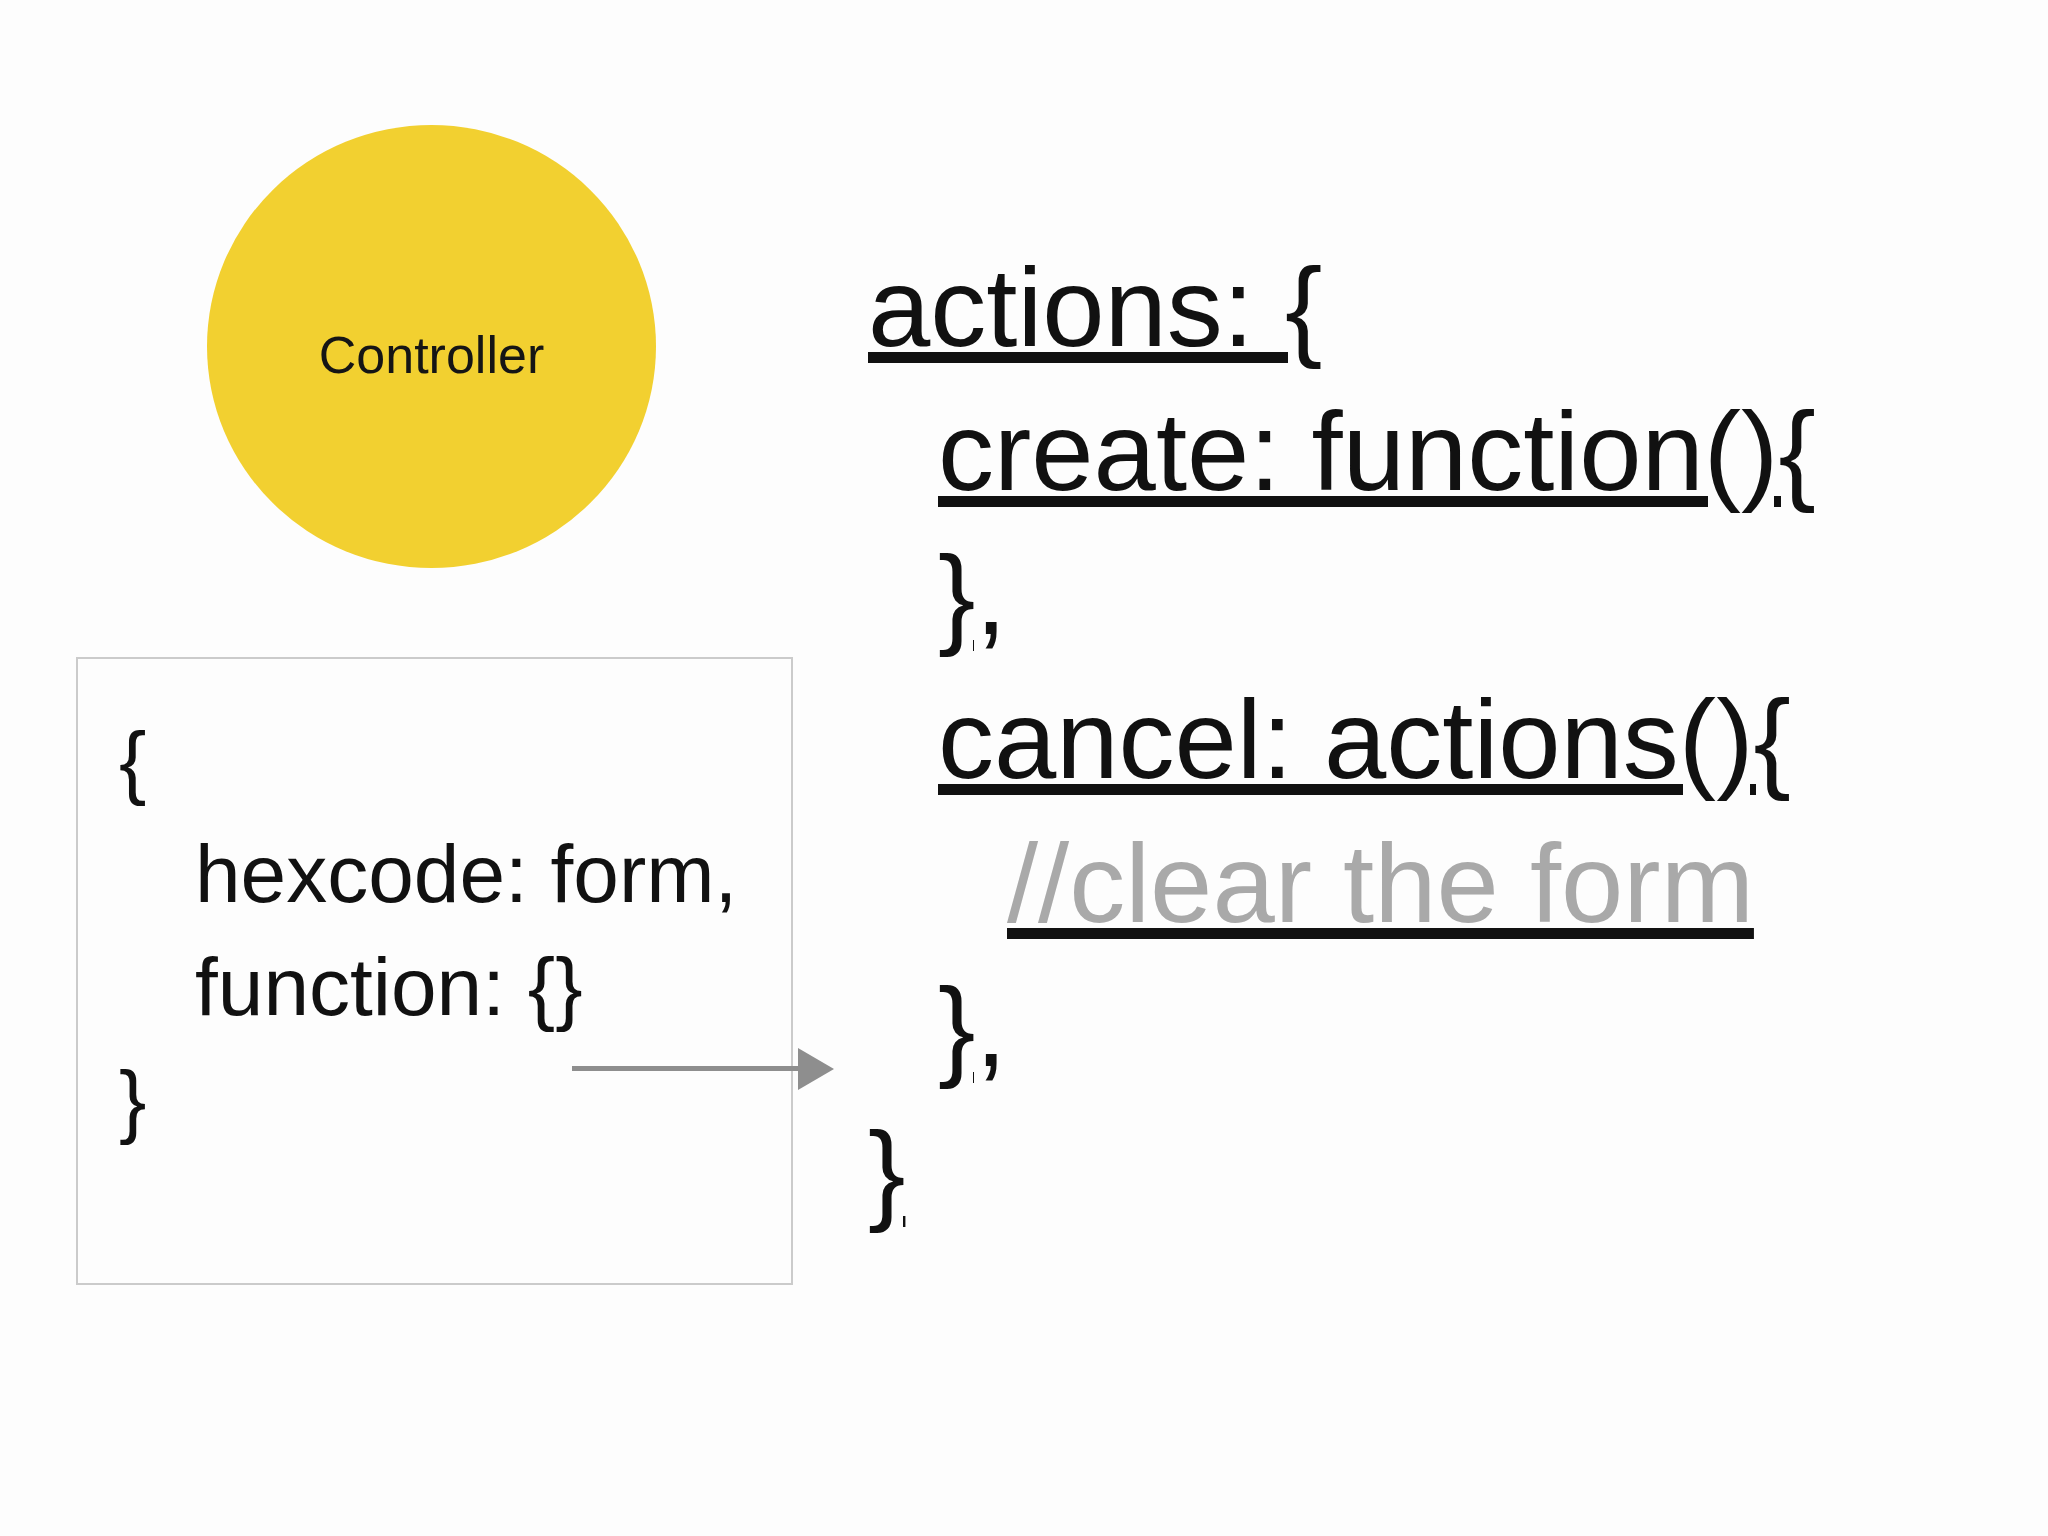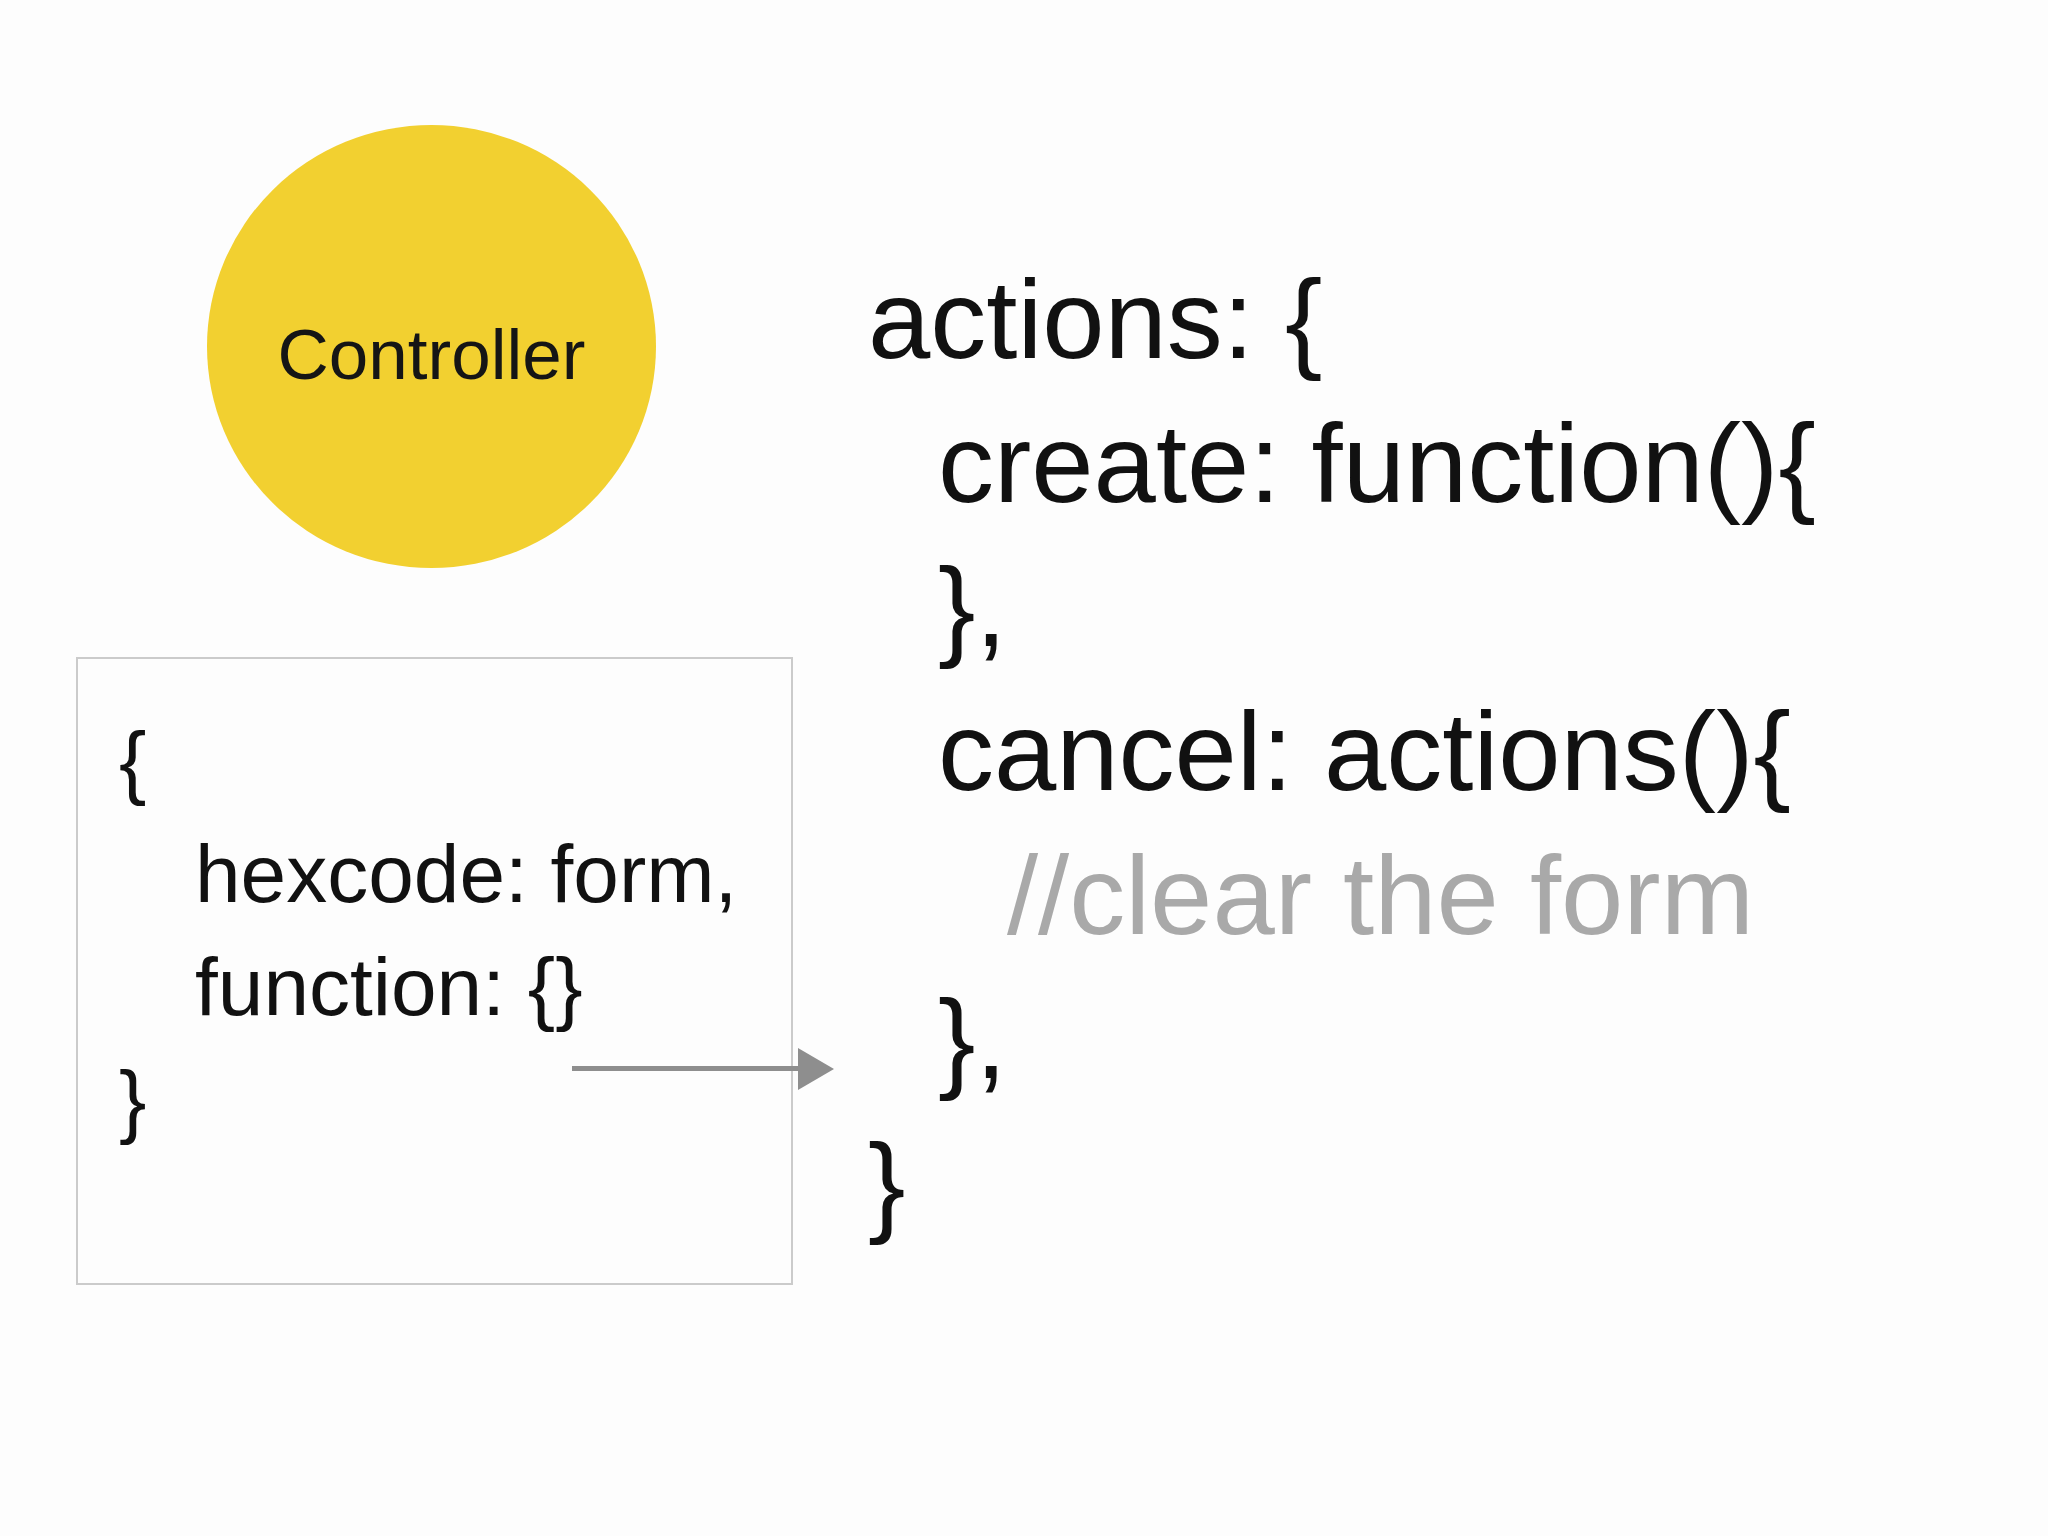--- a/index.html
+++ b/index.html
@@ -23,21 +23,21 @@
     top: 125px;
     width: 449px;
     height: 443px;
     border-radius: 50%;
     background: #f2d030;
     display: flex;
     align-items: center;
     justify-content: center;
   }
   .controller-label {
-    font-size: 71px;
+    font-size: 52px;
     color: #151515;
     letter-spacing: 0px;
     white-space: nowrap;
     margin-top: 16px;
   }
 
   
   .model-box {
     position: absolute;
     left: 76px;
@@ -73,25 +73,26 @@
     height: 0;
     border-left: 36px solid #8e8e8e;
     border-top: 21px solid transparent;
     border-bottom: 21px solid transparent;
   }
 
   
   .code-block {
     position: absolute;
     left: 868px;
-    top: 248px;
+    top: 236px;
     font-size: 112px;
     line-height: 144px;
     color: #111111;
     white-space: nowrap;
+    text-decoration: underline;
   }
   .code-line { white-space: nowrap; }
   .code-line.i1 { padding-left: 70px; }
   .code-line.i2 { padding-left: 139px; }
   .code-line.comment { color: #a9a9a9; }
 </style>
 </head>
 <body>
 
 <div class="slide">

